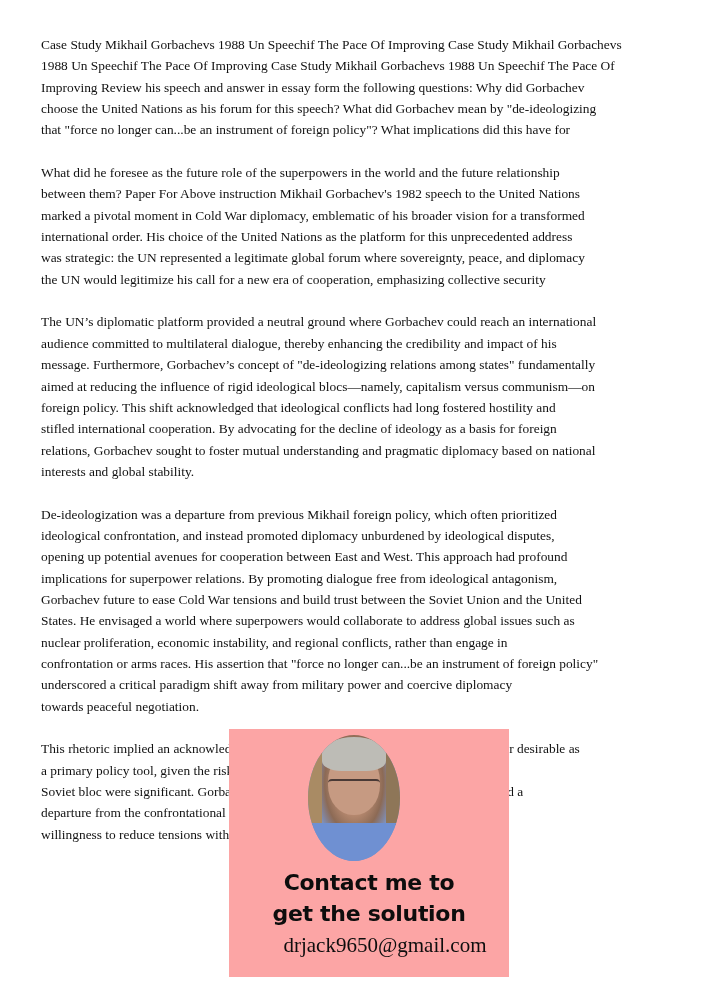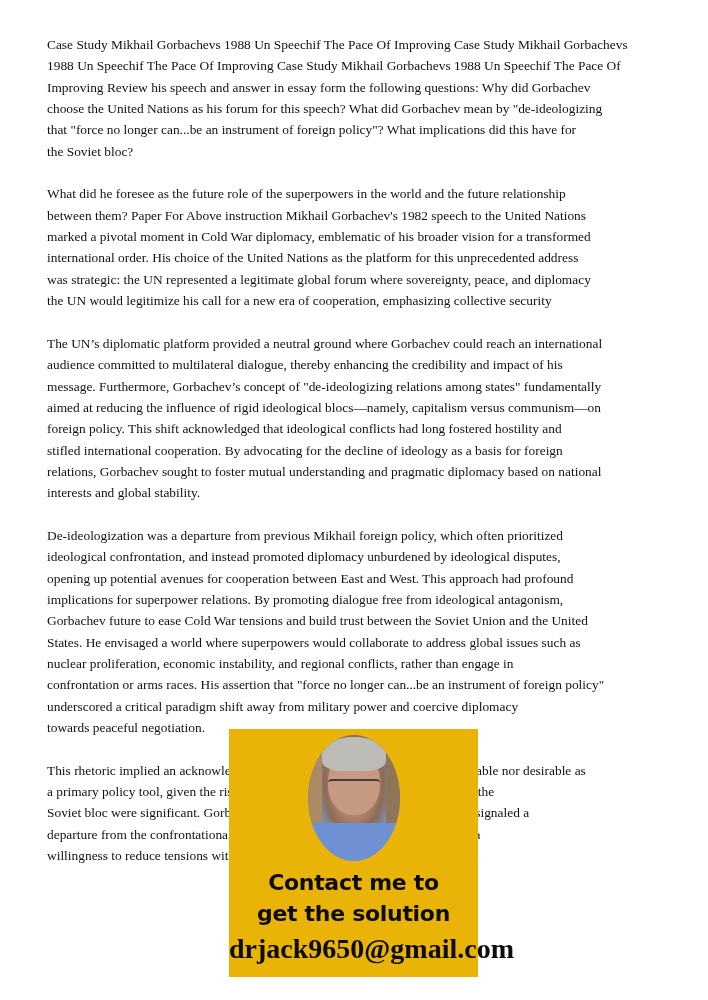--- a/index.html
+++ b/index.html
@@ -1,60 +1,59 @@
 <!DOCTYPE html>
 <html><head>
 <meta charset="utf-8">
 <style>
   html, body { margin: 0; padding: 0; background: #ffffff; }
   body { width: 708px; height: 1000px; position: relative; overflow: hidden; }
   .page {
-    position: absolute; left: 47px; top: 34px; width: 660px;
+    position: absolute; left: 41px; top: 34px; width: 660px;
     font-family: "Liberation Serif", serif; font-size: 13.4px; color: #111;
     line-height: 21.35px;
   }
   .para { margin: 0 0 21.35px 0; }
   .line { display: block; white-space: nowrap; }
   .ad {
-    position: absolute; left: 229px; top: 729px; width: 249px; height: 248px;
-    background: #eab308;
+    position: absolute; left: 229px; top: 729px; width: 280px; height: 248px;
+    background: #fca5a5;
   }
   .portrait {
     position: absolute; left: 79px; top: 6px; width: 92px; height: 126px;
     border-radius: 50%;
     background: radial-gradient(ellipse at 50% 38%, #c9a089 0%, #b88a70 28%, #8c6a55 45%, #7d95c8 62%, #6d8ac4 100%);
     overflow: hidden;
   }
   .portrait .hair { position:absolute; left:14px; top:2px; width:64px; height:34px; border-radius:50% 50% 30% 30%; background:#bdbcb6; }
   .portrait .face { position:absolute; left:20px; top:18px; width:52px; height:62px; border-radius:45% 45% 48% 48%; background:#c69a82; }
   .portrait .glasses { position:absolute; left:20px; top:44px; width:52px; height:10px; border-top:2px solid #4a3a36; border-radius:4px; }
   .portrait .shirt { position:absolute; left:0; top:88px; width:92px; height:40px; background:#6f90d2; }
   .portrait .bg-left { position:absolute; left:0; top:0; width:14px; height:90px; background:#a98b64; }
   .portrait .bg-right { position:absolute; right:0; top:0; width:14px; height:90px; background:#8e7658; }
   .ad-headline {
     position: absolute; left: 0; width: 100%; top: 138px; text-align: center;
     font-family: "DejaVu Sans", sans-serif; font-weight: bold; font-size: 22px;
     line-height: 31px; color: #0d0d0d; letter-spacing: -0.3px;
   }
   .ad-email {
-    position: absolute; left: 0; width: 100%; top: 204px; text-align: center;
-    font-family: "Liberation Serif", serif; font-weight: bold; font-size: 28px; color: #0d0d0d;
+    position: absolute; left: 16px; width: 100%; top: 204px; text-align: center;
+    font-family: "Liberation Serif", serif; font-weight: normal; font-size: 21px; color: #0d0d0d;
   }
 </style>
 </head>
 <body>
 
 <div class="page">
   <div class="para">
     <span class="line">Case Study Mikhail Gorbachevs 1988 Un Speechif The Pace Of Improving Case Study Mikhail Gorbachevs</span>
     <span class="line">1988 Un Speechif The Pace Of Improving Case Study Mikhail Gorbachevs 1988 Un Speechif The Pace Of</span>
     <span class="line">Improving Review his speech and answer in essay form the following questions: Why did Gorbachev</span>
     <span class="line">choose the United Nations as his forum for this speech? What did Gorbachev mean by "de-ideologizing</span>
     <span class="line">that "force no longer can...be an instrument of foreign policy"? What implications did this have for</span>
-    <span class="line">the Soviet bloc?</span>
   </div>
   <div class="para">
     <span class="line">What did he foresee as the future role of the superpowers in the world and the future relationship</span>
     <span class="line">between them? Paper For Above instruction Mikhail Gorbachev's 1982 speech to the United Nations</span>
     <span class="line">marked a pivotal moment in Cold War diplomacy, emblematic of his broader vision for a transformed</span>
     <span class="line">international order. His choice of the United Nations as the platform for this unprecedented address</span>
     <span class="line">was strategic: the UN represented a legitimate global forum where sovereignty, peace, and diplomacy</span>
     <span class="line">the UN would legitimize his call for a new era of cooperation, emphasizing collective security</span>
   </div>
   <div class="para">

